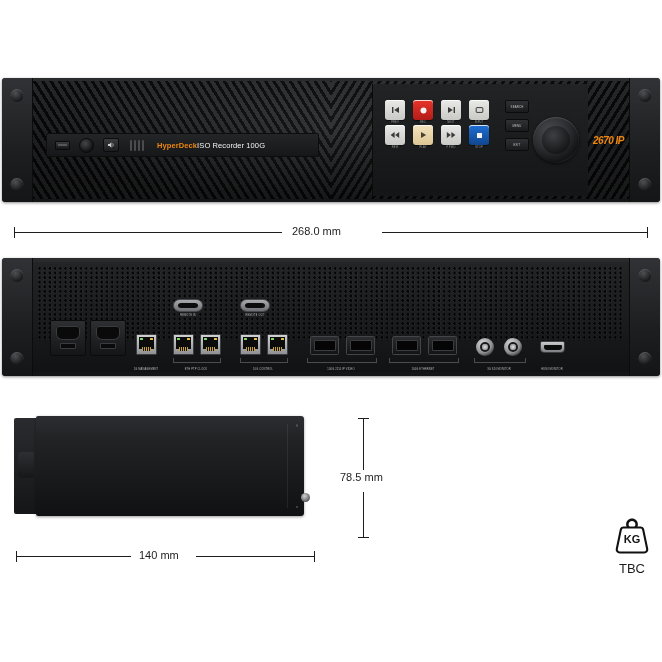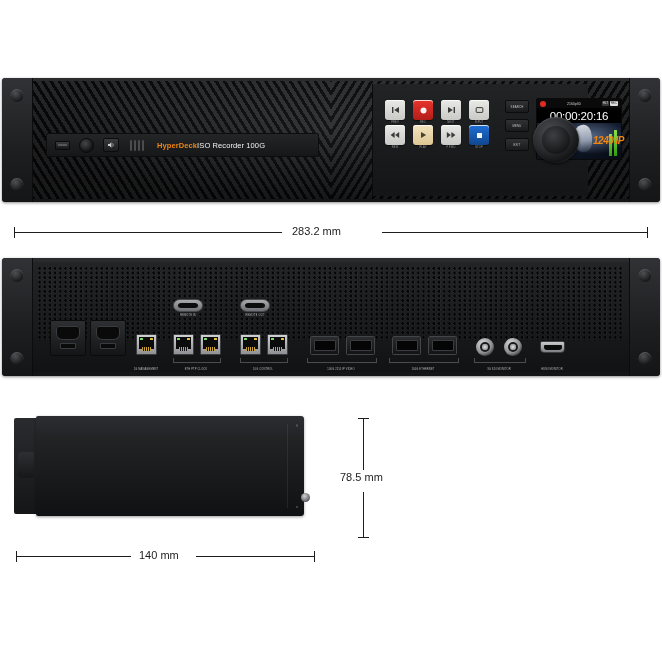--- a/index.html
+++ b/index.html
@@ -470,53 +470,34 @@
             <span class="lbl">STOP</span>
           </div>
         </div>
 
         <div class="side-btns">
           <div class="sbtn">SEARCH</div>
           <div class="sbtn">MENU</div>
           <div class="sbtn">EXIT</div>
         </div>
 
-        <div class="lcd">
-          <div class="lcd-top">
-            <span class="rec-dot"></span>
-            <span class="fmt">2160p30</span>
-            <span class="lcd-chip">
-              <span class="chip">HI-7</span>
-              <span class="chip w">REC</span>
-            </span>
-          </div>
-          <div class="tc">00:00:20:16</div>
-          <div class="preview">
-            <div class="pv-glow"></div>
-            <div class="pv-figure"></div>
-            <div class="meters">
-              <i style="height:74%"></i>
-                <i style="height:88%"></i>
-            </div>
-          </div>
-        </div>
 
         <div class="jog"></div>
       </div>
 
-      <div class="ip-logo">1240 IP</div>
+      <div class="ip-logo">2670 IP</div>
     </div>
   </div>
 
   <div>
     <div class="dim-line-h" style="left:14px;top:232px;width:268px;"></div>
     <div class="dim-line-h" style="left:382px;top:232px;width:266px;"></div>
     <div class="tick-v" style="left:14px;top:227px;"></div>
     <div class="tick-v" style="left:647px;top:227px;"></div>
-    <div class="dim-label" style="left:292px;top:225px;">283.2 mm</div>
+    <div class="dim-label" style="left:292px;top:225px;">268.0 mm</div>
   </div>
 
   <div class="rack" id="rear">
     <div class="ear left">
       <div class="hole t"></div>
       <div class="hole b"></div>
     </div>
     <div class="ear right">
       <div class="hole t"></div>
       <div class="hole b"></div>
@@ -604,14 +585,24 @@
   </div>
 
   <div>
     <div class="dim-line-h" style="left:16px;top:556px;width:115px;"></div>
     <div class="dim-line-h" style="left:196px;top:556px;width:118px;"></div>
     <div class="tick-v" style="left:16px;top:551px;"></div>
     <div class="tick-v" style="left:314px;top:551px;"></div>
     <div class="dim-label" style="left:139px;top:549px;">140 mm</div>
   </div>
 
+  <div id="weight">
+    <div class="w-icon">
+      <svg width="46" height="42" viewBox="0 0 46 42" aria-hidden="true">
+        <path d="M23 4.5c-3.3 0-5.9 2.6-5.9 5.9 0 1 .2 1.9.7 2.7h2.9c-.7-.7-1.1-1.7-1.1-2.7 0-2 1.5-3.5 3.4-3.5s3.4 1.5 3.4 3.5c0 1-.4 2-1.1 2.7h2.9c.5-.8.7-1.7.7-2.7 0-3.3-2.6-5.9-5.9-5.9z" fill="#111"></path>
+        <path d="M14.5 13.5h17c1.3 0 2.4.9 2.7 2.2l4 19.2c.4 1.9-1 3.6-2.9 3.6H10.7c-1.9 0-3.3-1.7-2.9-3.6l4-19.2c.3-1.3 1.4-2.2 2.7-2.2z" fill="none" stroke="#111" stroke-width="2.1" stroke-linejoin="round"></path>
+      </svg>
+      <span style="position:absolute;left:0;right:0;top:19px;font-size:11px;font-weight:bold;color:#111;">KG</span>
+    </div>
+    <div class="w-tbc">TBC</div>
+  </div>
 
 </div>
 
 </body></html>

